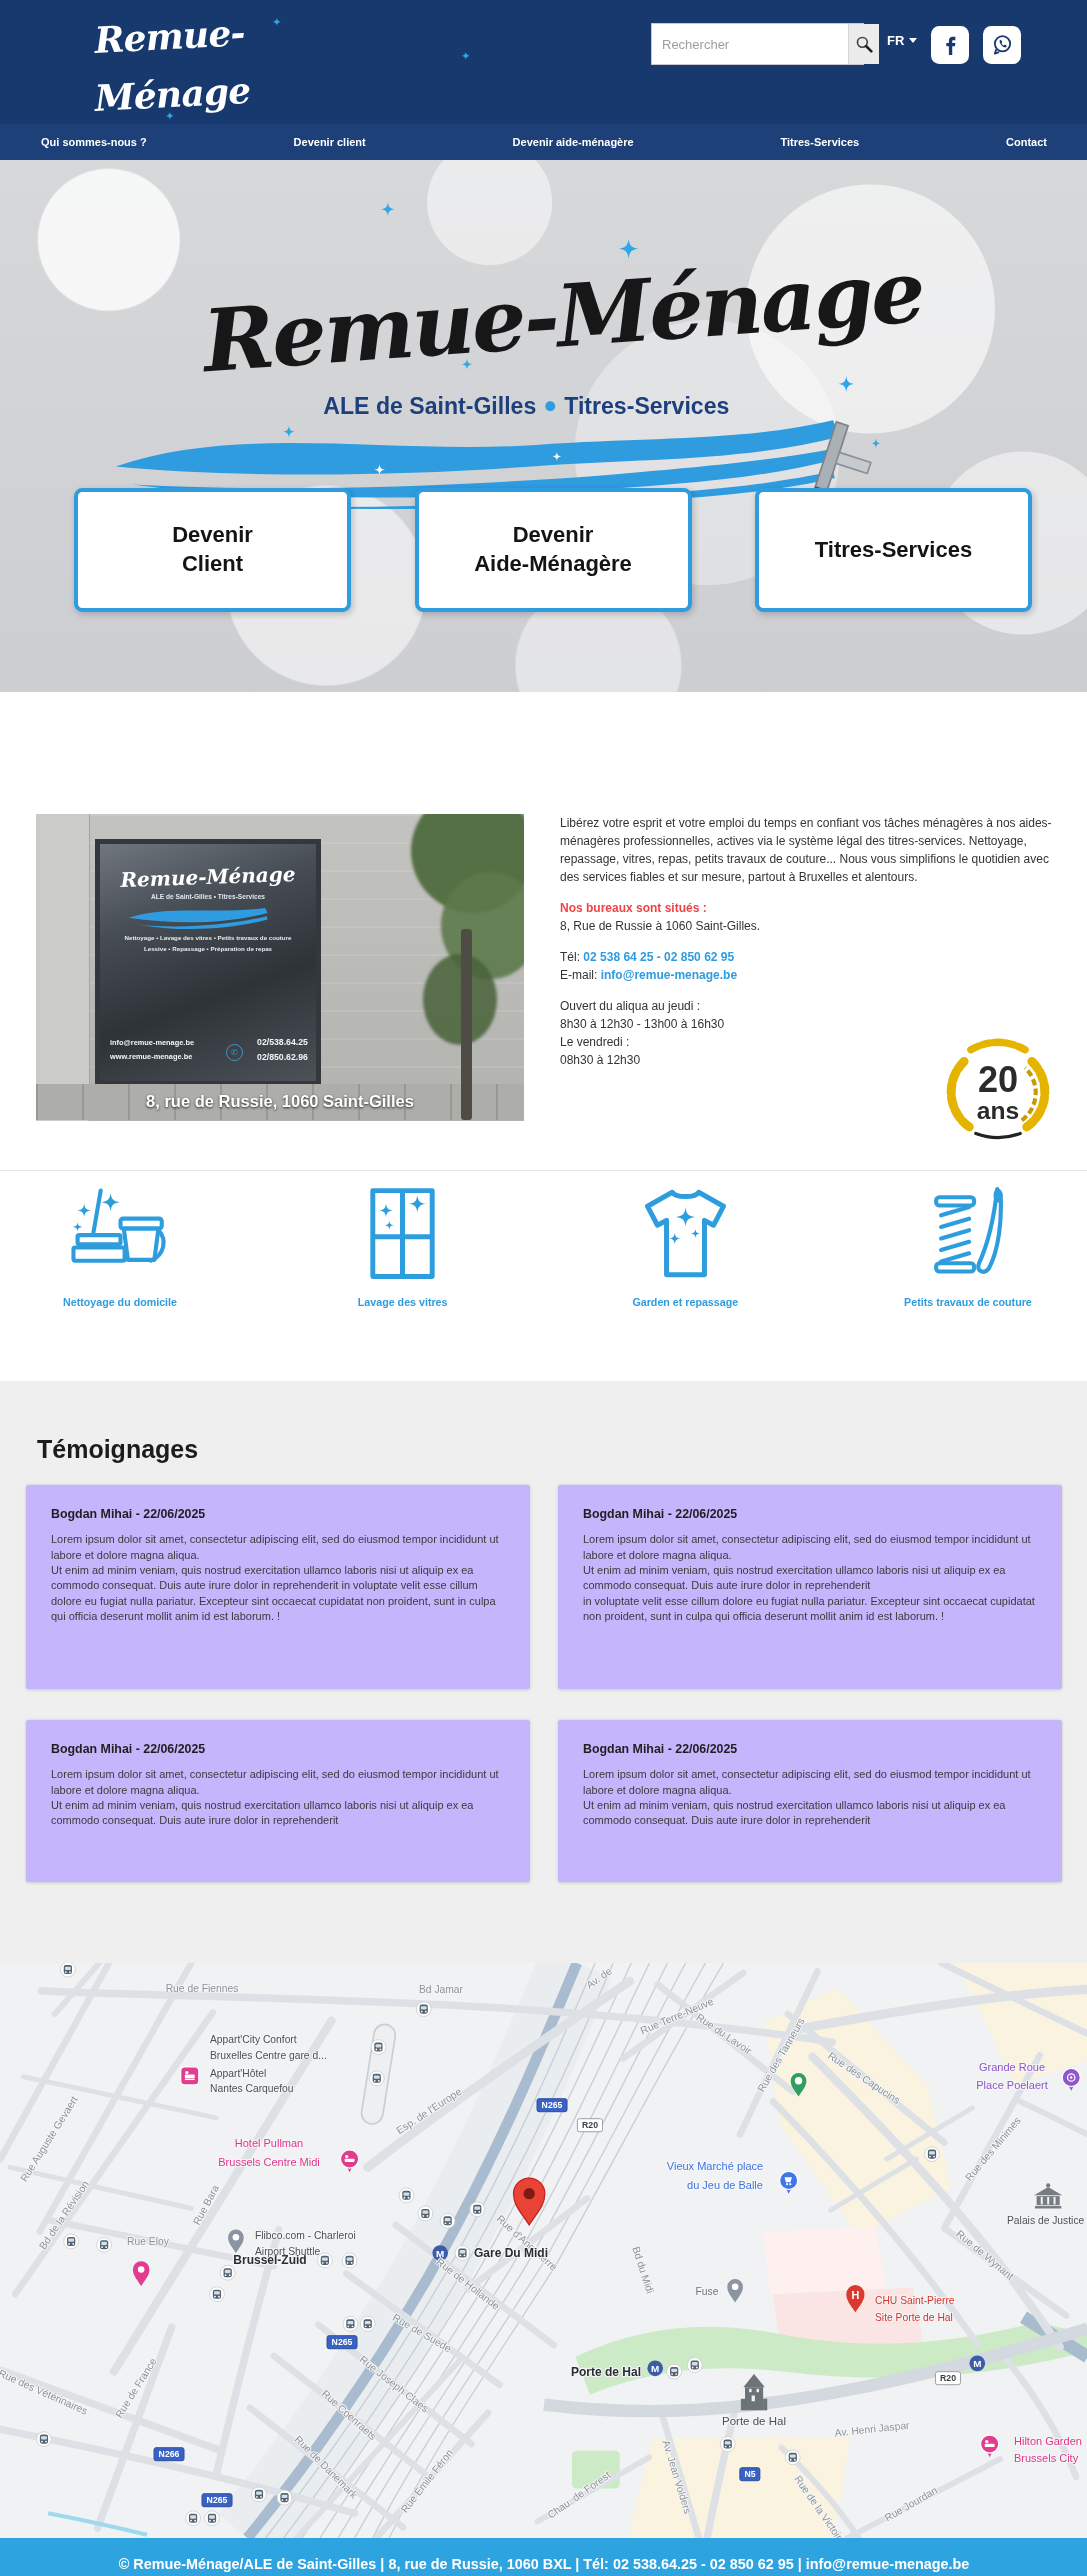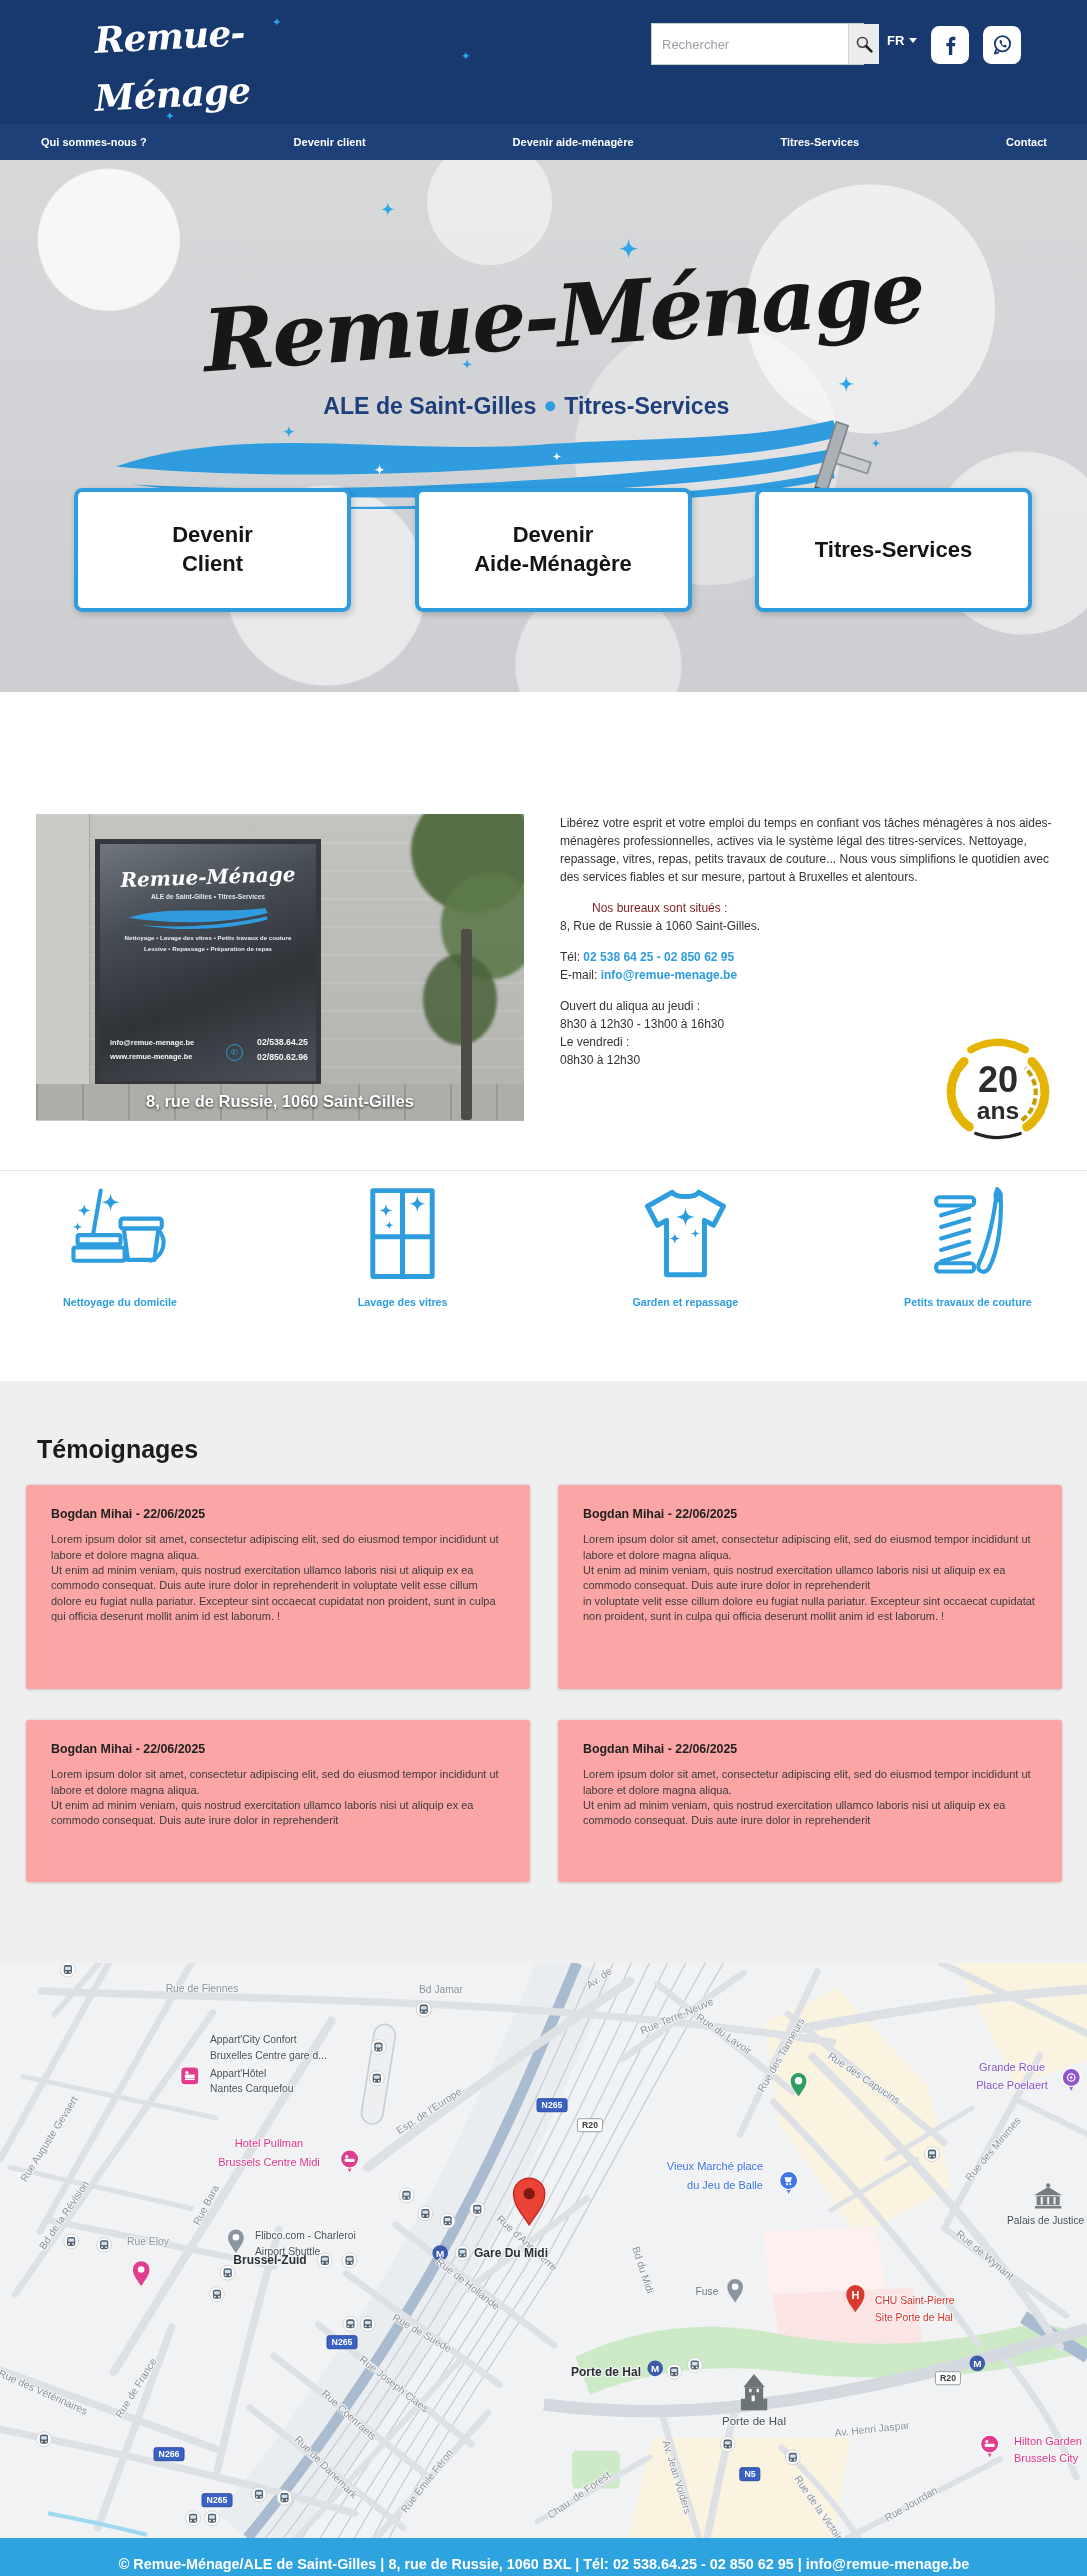--- a/index.html
+++ b/index.html
@@ -50,33 +50,33 @@
   .win .t5{position:absolute;bottom:16.5px;right:8.2px;color:#f2f5f8;font-size:8.7px;font-weight:bold;line-height:1.7;text-align:left;}
   .phonedot{position:absolute;bottom:20px;right:73px;width:15px;height:15px;border:1.6px solid #2e9cdf;border-radius:50%;color:#2e9cdf;font-size:8.2px;text-align:center;line-height:15px;}
   .door{position:absolute;left:311px;top:36px;width:77px;height:237px;background:#2f3438;border:3.3px solid #202427;box-sizing:border-box;}
   .doorg{position:absolute;inset:3.3px;background:linear-gradient(168deg,#555b61 0%,#34393e 40%,#272b2f 75%,#3c4146 100%);}
   .door .dn{position:absolute;top:6.6px;left:6.6px;color:#cfd5da;font-size:7.4px;font-weight:bold;}
   .door .dh{position:absolute;top:109px;left:3.3px;width:8.2px;height:2.5px;background:#9aa0a5;}
   .tree{position:absolute;border-radius:50%;filter:blur(1.6px);}
   .trunk{position:absolute;left:425px;top:115px;width:10.7px;height:191px;background:#4f4b45;border-radius:3.3px;}
   .caption{position:absolute;bottom:10px;left:0;width:100%;text-align:center;color:#fff;font-size:16.5px;font-weight:bold;text-shadow:0 0.8px 2.5px rgba(0,0,0,.8);}
   #intro-col{position:absolute;left:560px;top:122px;width:494px;font-size:12px;line-height:1.5;color:#333;}
-  .blue-label{color:#7f1d1d;font-weight:normal;margin-top:13px;margin-left:32px;}
+  .blue-label{color:#ef4444;font-weight:bold;margin-top:13px;}
   .blue-strong{color:#2e9cdf;font-weight:bold;}
   .hours{margin-top:13px;white-space:pre-line;}
   #badge20{position:absolute;left:946px;top:338px;}
   
   #services{height:197px;background:#fff;border-top:0.8px solid #e4e4e4;display:flex;justify-content:space-between;padding:13px 23px 0 23px;box-sizing:content-box;}
   .svc{width:194px;text-align:center;}
   .svc .lbl{color:#2e9dde;font-size:10.7px;font-weight:bold;margin-top:10px;}
   
   #testimonials{height:582px;background:#efeff0;box-sizing:border-box;padding-top:54px;}
   #testimonials h2{margin:0 0 21.4px 37px;font-size:25px;color:#1c1c1c;}
   .tgrid{display:grid;grid-template-columns:504px 504px;grid-template-rows:204px 162px;gap:31px 28px;margin-left:26px;}
-  .tcard{background:#fca5a5;border-radius:2.5px;box-shadow:0 0.8px 3.3px rgba(0,0,0,.16);padding:21.4px 25px;box-sizing:border-box;overflow:hidden;}
+  .tcard{background:#c4b5fd;border-radius:2.5px;box-shadow:0 0.8px 3.3px rgba(0,0,0,.16);padding:21.4px 25px;box-sizing:border-box;overflow:hidden;}
   .tcard h3{margin:0 0 11.5px 0;font-size:12.4px;color:#1f1f1f;}
   .tcard p{margin:0;font-size:11px;line-height:1.4;color:#3c3c3c;white-space:pre-line;}
   
   #map{position:relative;height:575px;background:#f0f2f3;overflow:hidden;cursor:grab;}
   #map-svg{position:absolute;left:0;top:0;}
   .ml{position:absolute;white-space:nowrap;font-size:10.3px;color:#8d939b;text-shadow:-0.8px -0.8px 0 #f5f6f7,0.8px -0.8px 0 #f5f6f7,-0.8px 0.8px 0 #f5f6f7,0.8px 0.8px 0 #f5f6f7,0 0 2.5px #f5f6f7;}
   .poi-dark{color:#4b5156;font-size:10.3px;}
   .poi-pink{color:#e0368c;font-size:11px;font-weight:500;}
   .poi-purple{color:#8d56c9;font-size:11px;}
   .poi-blue{color:#3f74e3;font-size:11px;}

